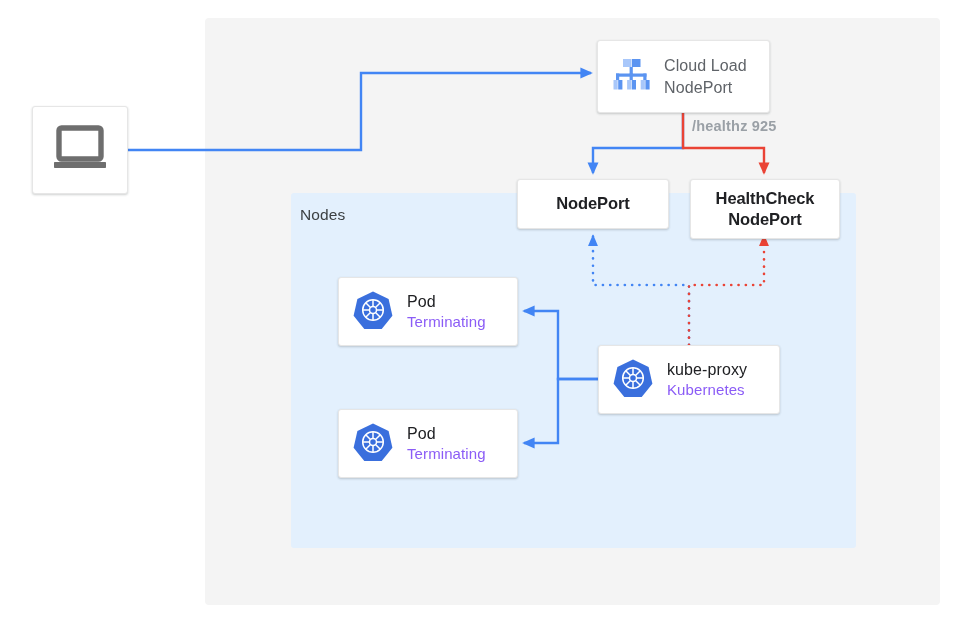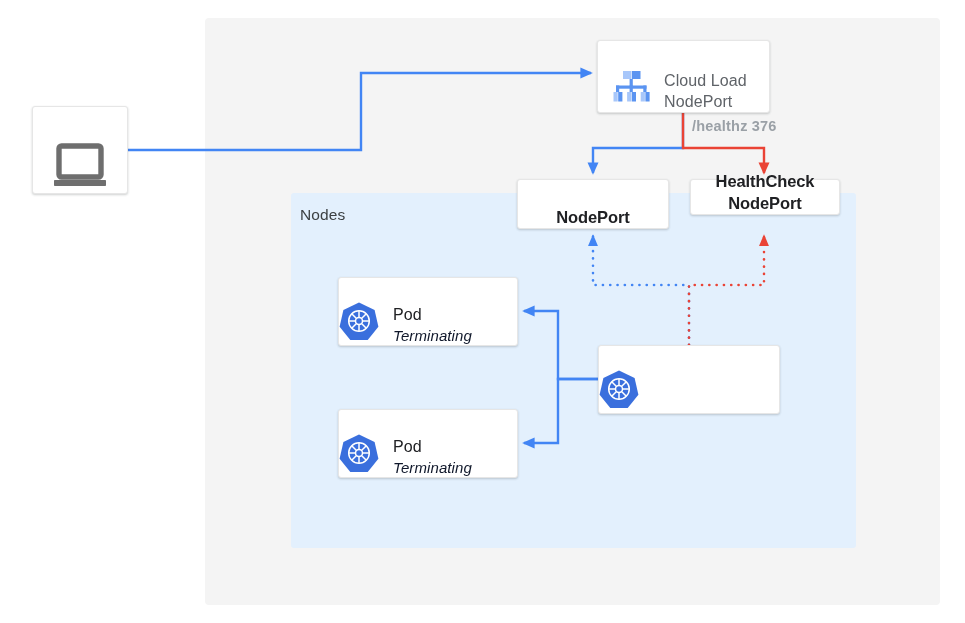--- a/index.html
+++ b/index.html
@@ -50,21 +50,21 @@
 
   
   .card {
     position: absolute;
     background: #ffffff;
     border: 1px solid #e6e6e6;
     border-radius: 3px;
     box-shadow: 0 1px 2px rgba(60,64,67,0.18), 0 1px 3px rgba(60,64,67,0.07);
     box-sizing: border-box;
     display: flex;
-    align-items: flex-end;
+    align-items: center;
   }
 
   
   .card-client {
     left: 32px;
     top: 106px;
     width: 96px;
     height: 88px;
     justify-content: center;
   }
@@ -91,37 +91,36 @@
     text-align: center;
   }
   .card-plain .card-title {
     font-size: 16.5px;
     font-weight: bold;
     color: #202124;
     line-height: 1.3;
     letter-spacing: -0.1px;
   }
   .card-nodeport      { left: 517px; top: 179px; width: 152px; height: 50px; }
-  .card-hcnodeport    { left: 690px; top: 179px; width: 150px; height: 36px; }
-
-  
-  .card-k8s { }
+  .card-hcnodeport    { left: 690px; top: 179px; width: 150px; height: 60px; }
+
+  
+  .card-k8s { padding-left: 14px; }
   .card-k8s .card-icon { flex: 0 0 auto; margin-right: 14px; }
   .card-k8s .card-title {
     font-size: 16px;
     color: #202124;
     line-height: 1.28;
     letter-spacing: 0.1px;
   }
   .card-k8s .card-sub {
     font-size: 15px;
-    color: #0f172a;
+    color: #8b5cf6;
     line-height: 1.3;
     letter-spacing: 0.1px;
-    font-style: italic;
   }
   .card-pod1   { left: 338px; top: 277px; width: 180px; height: 69px; }
   .card-pod2   { left: 338px; top: 409px; width: 180px; height: 69px; }
   .card-proxy  { left: 598px; top: 345px; width: 182px; height: 69px; }
 
   
   .label-healthz {
     position: absolute;
     left: 692px;
     top: 118px;
@@ -213,21 +212,21 @@
         <rect x="30.7" y="26" width="4.2" height="9.5" fill="#a8c7fa"></rect>
         <rect x="35.4" y="26" width="4.2" height="9.5" fill="#5b94f1"></rect>
       </svg>
     </span>
     <span class="card-text">
       <span>Cloud Load</span><br>
       <span>NodePort</span>
     </span>
   </div>
 
-  <div class="label-healthz">/healthz 376</div>
+  <div class="label-healthz">/healthz 925</div>
 
   <div class="card card-plain card-nodeport">
     <span class="card-title">NodePort</span>
   </div>
 
   <div class="card card-plain card-hcnodeport">
     <span class="card-title">
       <span>HealthCheck</span><br>
       <span>NodePort</span>
     </span>
@@ -292,15 +291,19 @@
           <line x1="20" y1="23.5" x2="20" y2="30.3"></line>
           <line x1="9.7" y1="20" x2="16.5" y2="20"></line>
           <line x1="23.5" y1="20" x2="30.3" y2="20"></line>
           <line x1="12.7" y1="12.7" x2="17.5" y2="17.5"></line>
           <line x1="22.5" y1="22.5" x2="27.3" y2="27.3"></line>
           <line x1="27.3" y1="12.7" x2="22.5" y2="17.5"></line>
           <line x1="17.5" y1="22.5" x2="12.7" y2="27.3"></line>
         </g>
       </svg>
     </span>
+    <span>
+      <span class="card-title">kube-proxy</span><br>
+      <span class="card-sub">Kubernetes</span>
+    </span>
   </div>
 
 </div>
 
 </body></html>

